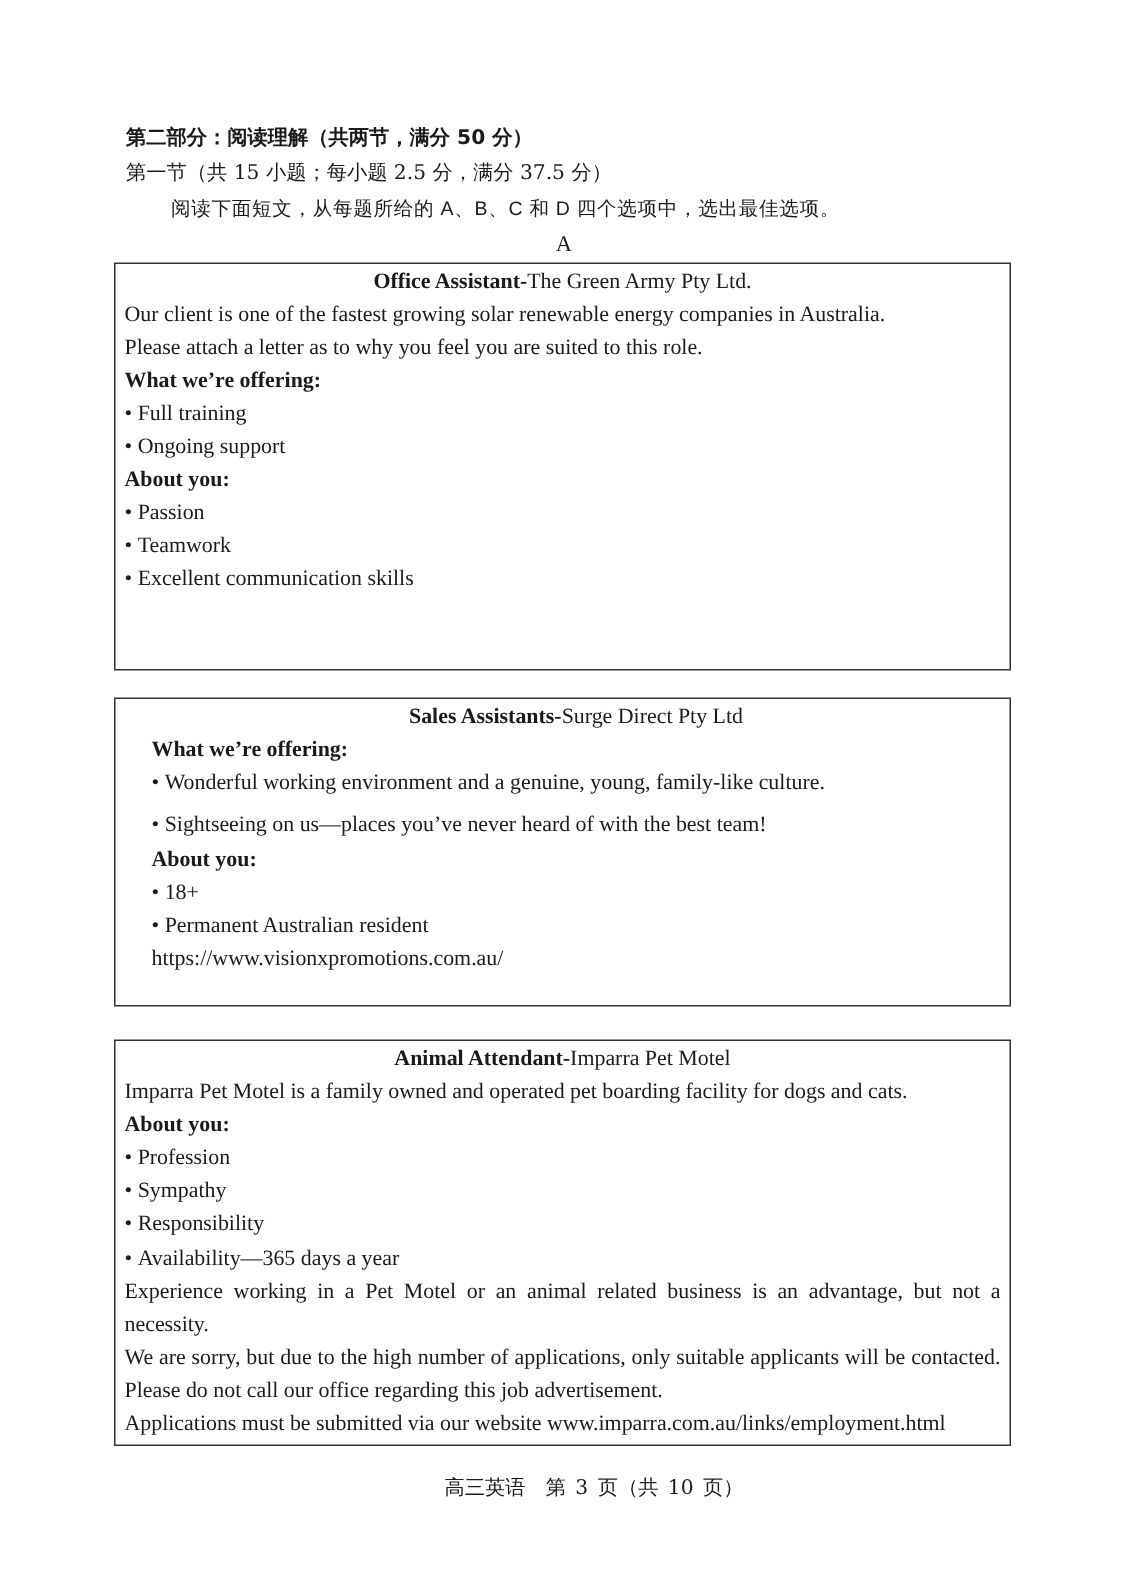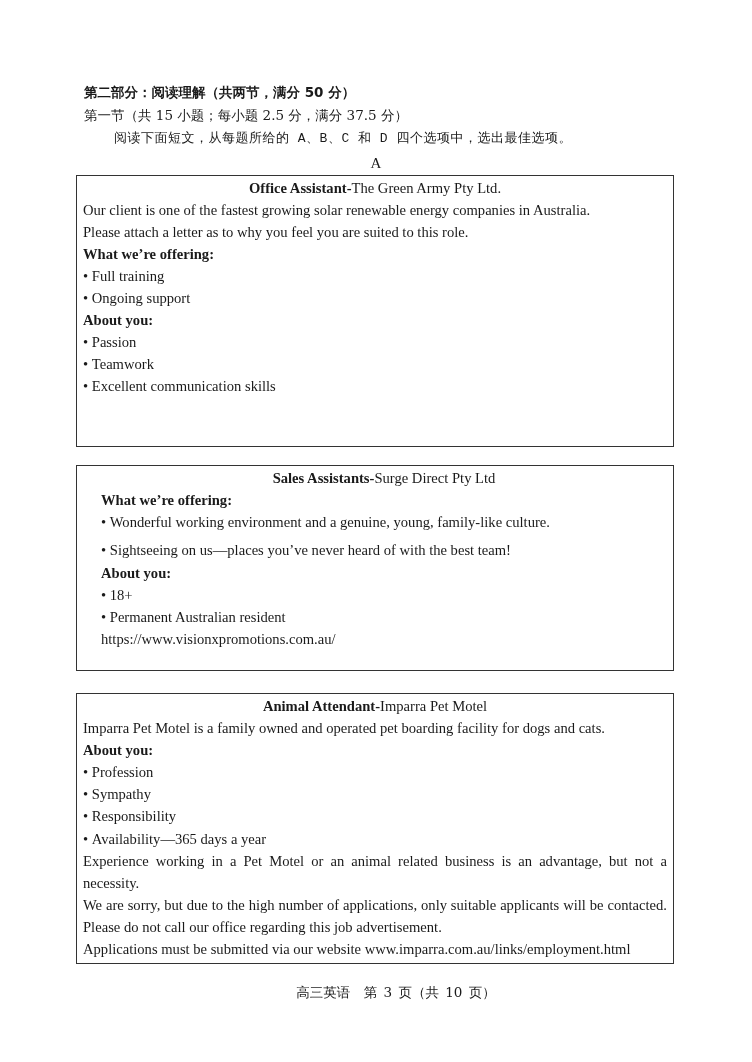--- a/index.html
+++ b/index.html
@@ -6,21 +6,21 @@
     body {
       width: 752px; height: 1062px; position: relative; overflow: hidden;
       font-family: "Liberation Serif", "DejaVu Serif", serif;
       color: #1a1a1a;
     }
     .header-line {
       position: absolute; left: 84px; font-size: 14.5px; line-height: 20px; white-space: nowrap;
     }
     .h1 { top: 82px; font-weight: bold; font-family: "DejaVu Sans", sans-serif; font-size: 13.5px; }
     .h2 { top: 105px; font-family: "DejaVu Serif", serif; font-size: 13.5px; }
-    .h3 { top: 129px; left: 114px; font-family: Liberation Mono, monospace; font-size: 13px; letter-spacing: 0.5px; }
+    .h3 { top: 129px; left: 114px; font-family: Liberation Sans, sans-serif; font-size: 13px; letter-spacing: 0.5px; }
     .passage-letter {
       position: absolute; top: 153px; left: 0; width: 752px; text-align: center;
       font-size: 15px; line-height: 20px;
     }
     .ad-box {
       position: absolute; left: 76px; width: 598px;
       border: 1.3px solid #333; box-sizing: border-box;
       padding: 1px 6px 0 6px;
       font-size: 14.6px; line-height: 22px;
     }

